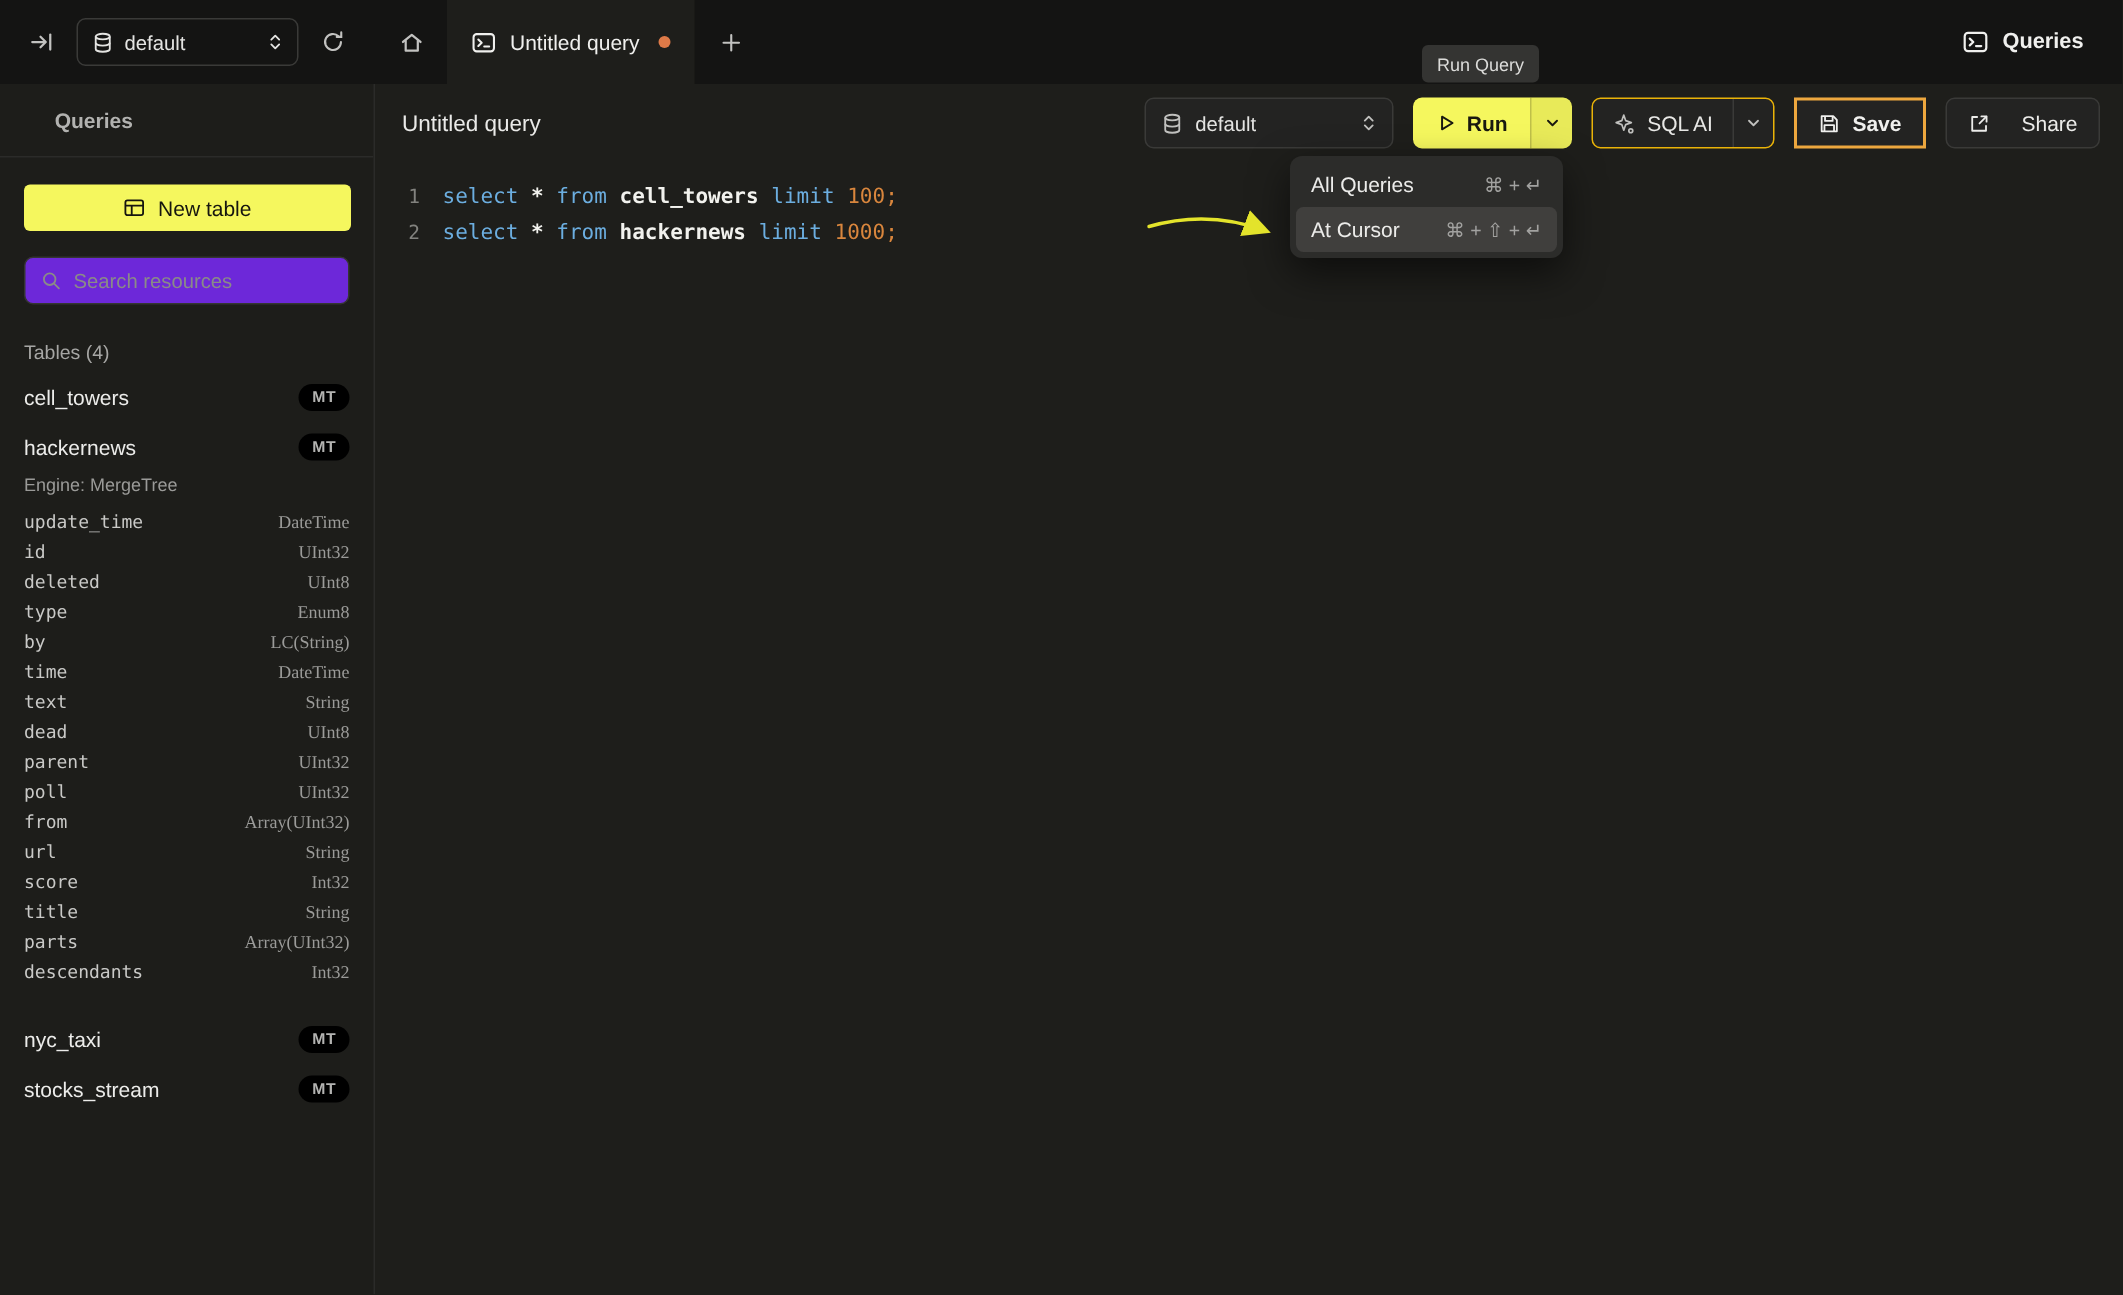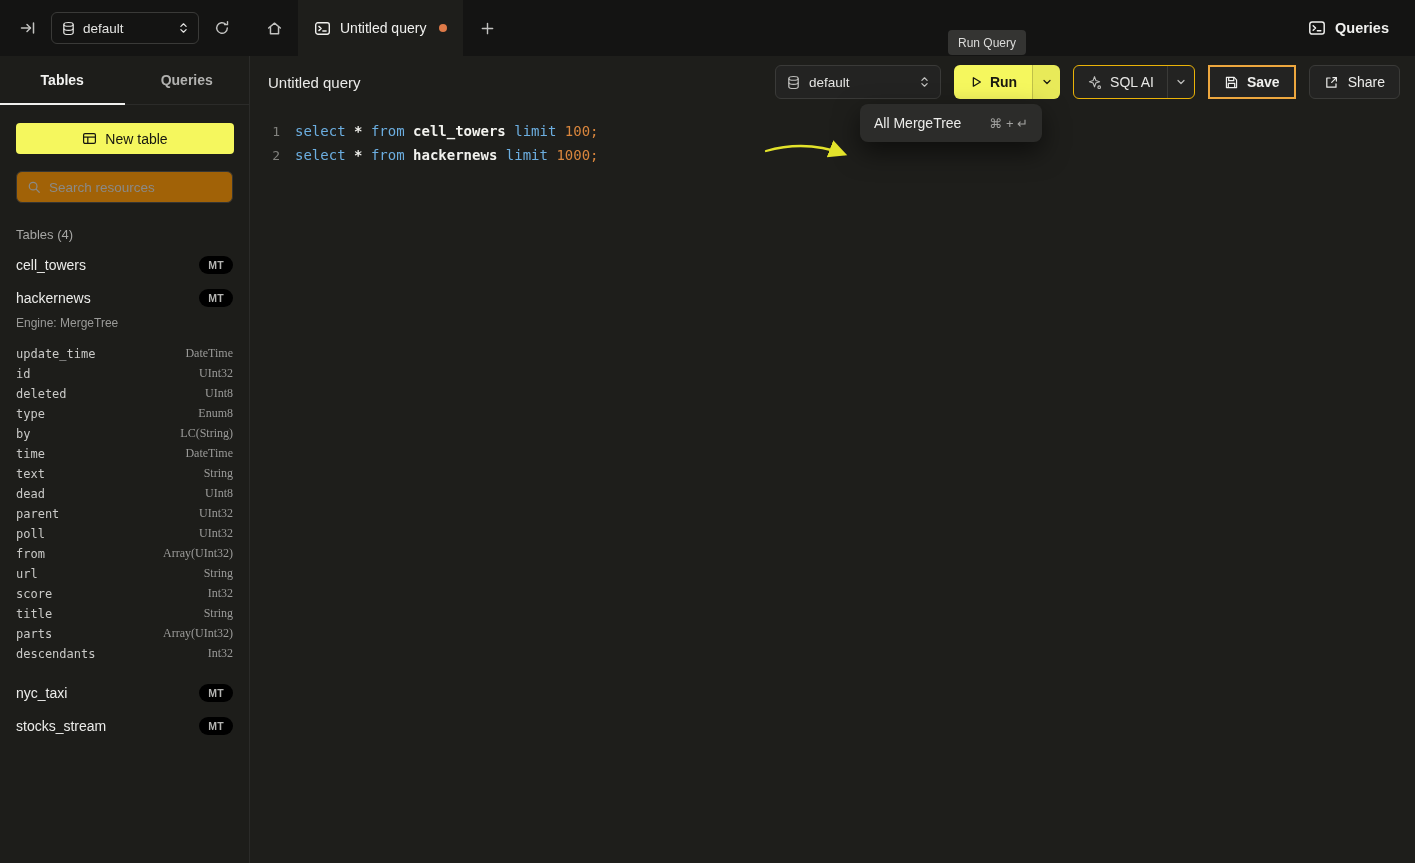--- a/index.html
+++ b/index.html
@@ -25,31 +25,31 @@
 
   
   .sidebar{position:absolute;top:56px;left:0;width:250px;bottom:0;background:#1d1d1a;border-right:1px solid #2b2b29;overflow:hidden}
   .sidebar-tabs{display:flex;height:49px;border-bottom:1px solid #2b2b29}
   .s-tab{width:125px;display:flex;align-items:center;justify-content:center;font-size:14px;font-weight:600;
     color:#b2b2b0;cursor:pointer;position:relative}
   .s-tab.active{color:#f2f2f0}
   .s-tab.active::after{content:"";position:absolute;left:0;right:0;bottom:-1px;height:2px;background:#f0f0ee}
   .new-table{margin:18px 16px 0;width:218px;height:31px;background:var(--accent-yellow,#f5f75e);border:none;border-radius:4px;
     display:flex;align-items:center;justify-content:center;gap:8px;color:#16160f;font-size:14px;font-weight:500;cursor:pointer;font-family:inherit}
-  .search{margin:17px 16px 0;height:32px;border:1px solid #353533;border-radius:6px;background:#a16207;
+  .search{margin:17px 16px 0;height:32px;border:1px solid #353533;border-radius:6px;background:#6d28d9;
     display:flex;align-items:center;gap:8px;padding:0 10px;color:#8a8a88}
   .search input{flex:1;background:transparent;border:none;outline:none;color:#d8d8d6;font-size:13.5px;font-family:inherit;min-width:0}
   .search input::placeholder{color:#8a8a88}
   .section-label{margin:24px 16px 6px;font-size:13px;color:#a6a6a4}
   .table-row{margin:0 16px;height:33px;display:flex;align-items:center;justify-content:space-between;cursor:pointer}
   .t-name{font-size:14px;font-weight:500;color:#ececea}
   .badge{background:#000000;color:#b4b4b2;font-size:10.5px;font-weight:600;padding:3px 9px;border-radius:999px;letter-spacing:.3px}
   .hn-detail{margin:0 16px 4px}
   .engine{font-size:12px;color:#9a9a98;margin:2px 0 11px}
-  .col-row{height:20px;display:flex;align-items:flex-end;justify-content:space-between;cursor:pointer}
+  .col-row{height:20px;display:flex;align-items:flex-start;justify-content:space-between;cursor:pointer}
   .col-name{font-family:"DejaVu Sans Mono",monospace;font-size:12px;color:#c9c9c7}
   .col-type{font-family:Liberation Serif, serif;font-size:12px;color:#9b9b99}
   .gap-top{margin-top:15px}
 
   
   .main{position:absolute;left:250px;top:56px;right:0;bottom:0;background:#1e1e1b}
   .main-header{height:52px;display:flex;align-items:center;padding:0 15px 0 18px}
   .page-title{font-size:15px;color:#eaeae8}
   .controls{margin-left:auto;display:flex;align-items:center;gap:13px}
   .ctl-select{width:166px;height:34px;border:1px solid #3a3a38;border-radius:6px;background:#232322;display:flex;
@@ -57,21 +57,21 @@
   .ctl-select .lbl{flex:1;text-align:left}
   .run-group{height:34px;border-radius:6px;overflow:hidden;display:flex;background:var(--accent-yellow,#f5f75e);color:#191910;cursor:pointer}
   .run-main{display:flex;align-items:center;gap:7px;padding:0 15px;font-size:14px;font-weight:600;border:none;background:transparent;color:inherit;cursor:pointer;font-family:inherit;border-right:1px solid rgba(0,0,0,.22)}
   .run-chev{width:27px;display:flex;align-items:center;justify-content:center;background:rgba(0,0,0,.05);border:none;color:inherit;cursor:pointer}
   .ai-group{height:34px;border:1px solid #eab308;border-radius:6px;background:#232322;display:flex;color:#e8e8e6}
   .ai-main{display:flex;align-items:center;gap:8px;padding:0 13px;font-size:14px;border:none;background:transparent;color:inherit;cursor:pointer;font-family:inherit;border-right:1px solid #3a3a38}
   .ai-chev{width:26px;display:flex;align-items:center;justify-content:center;background:none;border:none;color:#c0c0be;cursor:pointer}
   .save-btn{height:34px;border:2px solid var(--save-border,#eda73e);border-radius:0;background:#232322;display:flex;align-items:center;
     gap:8px;padding:0 14px;font-size:14px;font-weight:600;color:#f0f0ee;cursor:pointer;font-family:inherit}
   .share-btn{height:34px;border:1px solid #3a3a38;border-radius:6px;background:#232322;display:flex;align-items:center;
-    gap:9px;padding:0 14px;font-size:14px;color:#ececea;cursor:pointer;font-family:inherit}
+    gap:21px;padding:0 14px;font-size:14px;color:#ececea;cursor:pointer;font-family:inherit}
 
   
   .editor{padding:11px 0 0 18px;cursor:text}
   .code-line{display:flex;height:24px;align-items:center}
   .ln{width:12px;text-align:right;margin-right:15px;color:#82827e;font-family:"DejaVu Sans Mono",monospace;font-size:13px}
   .code{font-family:"DejaVu Sans Mono",monospace;font-size:14px;white-space:pre}
   .tk-kw{color:var(--keyword-blue,#6caee0)}
   .tk-star{color:#f2f2ee;font-weight:700}
   .tk-ident{color:#f2f2ee;font-weight:700}
   .tk-num{color:var(--number-orange,#d9863d)}
@@ -170,23 +170,20 @@
               <path d="M8.3 10.4h3.1"></path>
             </svg>
         </span>
         <span>Queries</span>
       </button>
     </div>
   </div>
 
   <div class="sidebar">
     <div class="sidebar-tabs">
-      <div class="s-tab active">
-        <span>Tables</span>
-      </div>
       <div class="s-tab">
         <span>Queries</span>
       </div>
     </div>
 
     <button class="new-table">
       <span>
         <svg width="15" height="15" viewBox="0 0 16 16" fill="none" stroke="currentColor" stroke-width="1.3">
             <rect x="1.7" y="2.7" width="12.6" height="10.6" rx="1.5"></rect>
             <path d="M1.7 6.5h12.6"></path>
@@ -390,22 +387,26 @@
           <span class="ln">2</span>
           <span class="code"><span class="tk-kw">select</span><span class="tk-pl"> </span><span class="tk-star">*</span><span class="tk-pl"> </span><span class="tk-kw">from</span><span class="tk-pl"> </span><span class="tk-ident">hackernews</span><span class="tk-pl"> </span><span class="tk-kw">limit</span><span class="tk-pl"> </span><span class="tk-num">1000</span><span class="tk-punct">;</span></span>
         </div>
       </div>
   </div>
 
   <div class="tooltip">Run Query</div>
 
   <div class="menu">
       <div class="menu-item">
-        <span class="mi-label">All MergeTree</span>
+        <span class="mi-label">All Queries</span>
         <span class="mi-short">⌘ + ↵</span>
+      </div>
+      <div class="menu-item hl">
+        <span class="mi-label">At Cursor</span>
+        <span class="mi-short">⌘ + ⇧ + ↵</span>
       </div>
     </div>
 
   <svg class="annotation" width="98" height="32" viewBox="0 0 98 32">
     <defs>
       <marker id="ah" markerWidth="9" markerHeight="9" refX="6.5" refY="4" orient="auto">
         <path d="M0,0 L8,4 L0,8 z" fill="#e3e32b"></path>
       </marker>
     </defs>
     <path d="M4,16 C32,8 58,10 82,19" fill="none" stroke="#e3e32b" stroke-width="2.3" stroke-linecap="round" marker-end="url(#ah)"></path>

